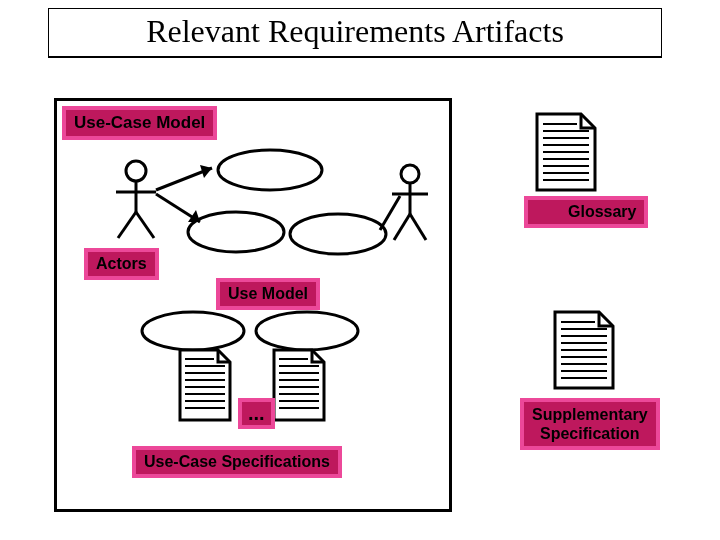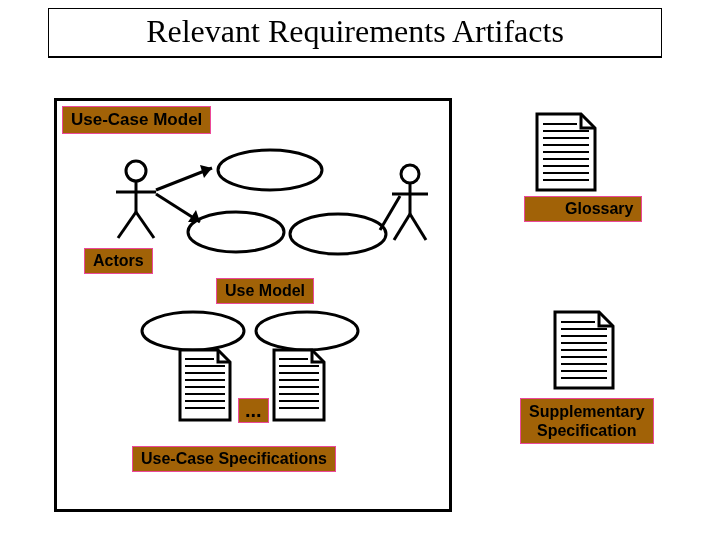--- a/index.html
+++ b/index.html
@@ -26,22 +26,22 @@
   .main-box {
     position: absolute;
     top: 98px;
     left: 54px;
     width: 392px;
     height: 408px;
     border: 3px solid #000;
   }
   .label-box {
     position: absolute;
-    border: 1px solid #ec4899;
-    background: #a16207;
+    border: 4px solid #ec4899;
+    background: #be185d;
     font-weight: bold;
     font-size: 16px;
     padding: 3px 8px;
     white-space: nowrap;
   }
   .label-box-lg {
     font-size: 17px;
   }
   svg { position: absolute; overflow: visible; }
 </style>

